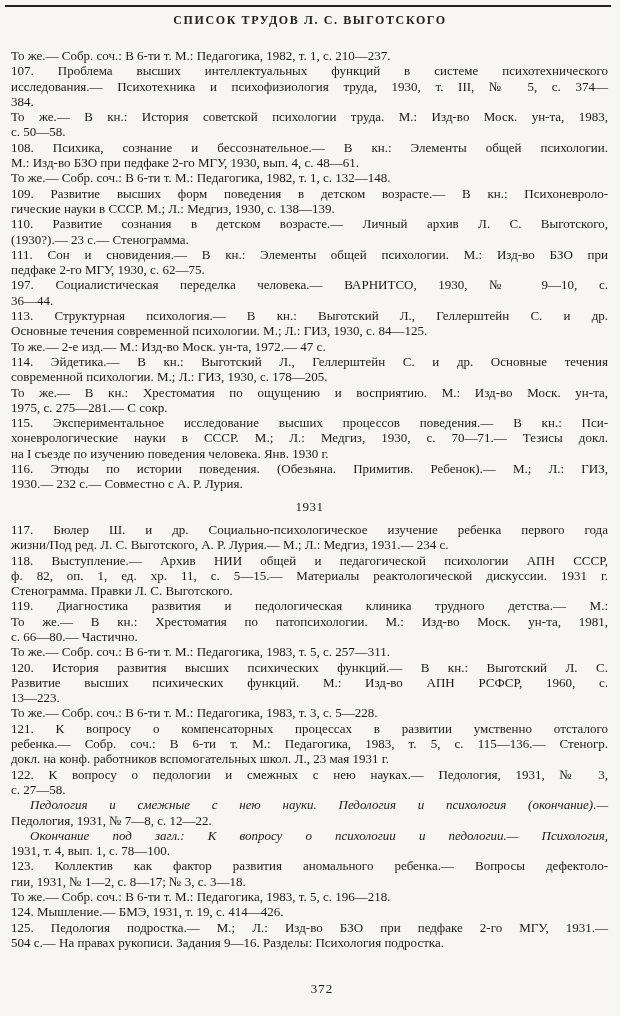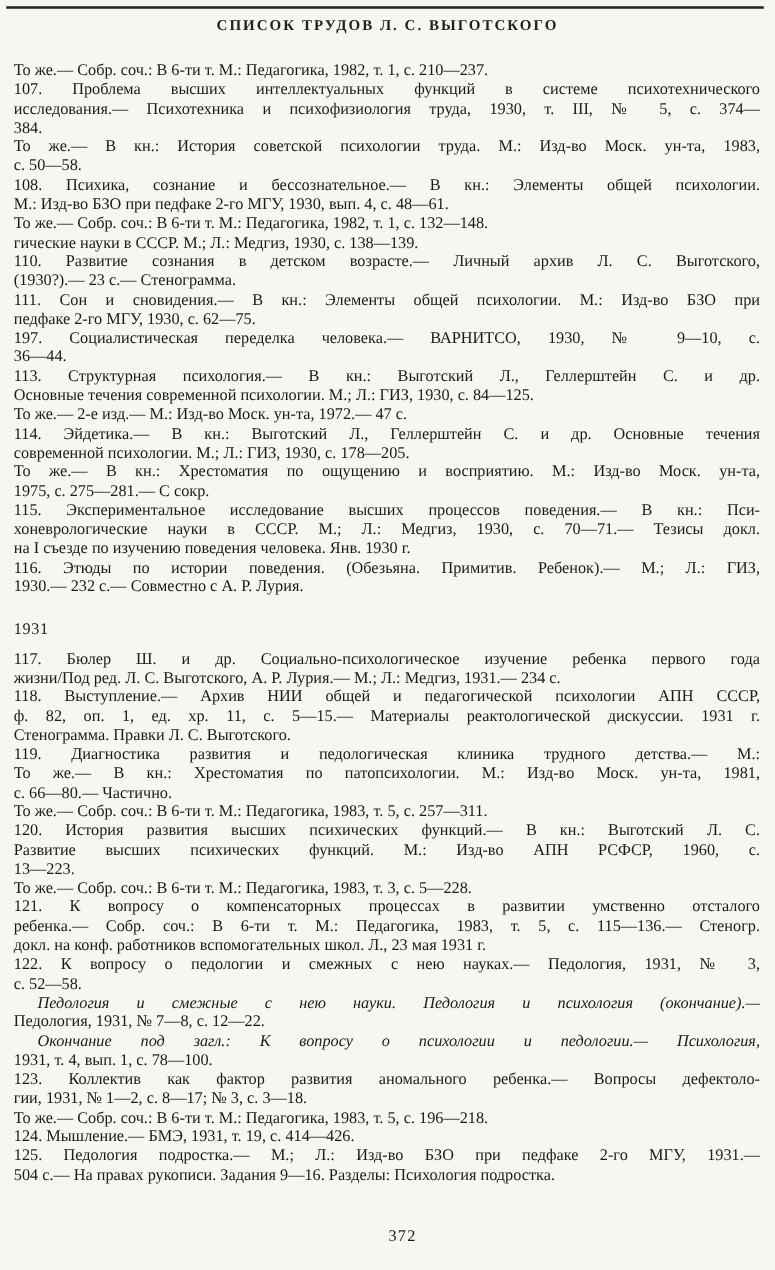--- a/index.html
+++ b/index.html
@@ -50,21 +50,22 @@
   }
   .line.fill {
     text-align: justify;
     text-align-last: justify;
   }
   .line.indent {
     text-indent: 19px;
     font-style: italic;
   }
   .year-heading {
-    margin: 19px 0 8px 0;
+    text-align: center;
+    margin: 7px 0 8px 0;
     letter-spacing: 0.5px;
     font-size: 13px;
   }
   .page-number {
     position: absolute;
     top: 981px;
     left: 0;
     width: 100%;
     text-align: center;
     font-size: 13px;
@@ -81,20 +82,21 @@
   <div class="text-block" id="text-block">
       <div class="line">То же.— Собр. соч.: В 6-ти т. М.: Педагогика, 1982, т. 1, с. 210—237.</div>
       <div class="line fill">107. Проблема высших интеллектуальных функций в системе психотехнического</div>
       <div class="line fill">исследования.— Психотехника и психофизиология труда, 1930, т. III, № 5, с. 374—</div>
       <div class="line">384.</div>
       <div class="line fill">То же.— В кн.: История советской психологии труда. М.: Изд-во Моск. ун-та, 1983,</div>
       <div class="line">с. 50—58.</div>
       <div class="line fill">108. Психика, сознание и бессознательное.— В кн.: Элементы общей психологии.</div>
       <div class="line">М.: Изд-во БЗО при педфаке 2-го МГУ, 1930, вып. 4, с. 48—61.</div>
       <div class="line">То же.— Собр. соч.: В 6-ти т. М.: Педагогика, 1982, т. 1, с. 132—148.</div>
+      <div class="line fill">109. Развитие высших форм поведения в детском возрасте.— В кн.: Психоневроло-</div>
       <div class="line">гические науки в СССР. М.; Л.: Медгиз, 1930, с. 138—139.</div>
       <div class="line fill">110. Развитие сознания в детском возрасте.— Личный архив Л. С. Выготского,</div>
       <div class="line">(1930?).— 23 с.— Стенограмма.</div>
       <div class="line fill">111. Сон и сновидения.— В кн.: Элементы общей психологии. М.: Изд-во БЗО при</div>
       <div class="line">педфаке 2-го МГУ, 1930, с. 62—75.</div>
       <div class="line fill">197. Социалистическая переделка человека.— ВАРНИТСО, 1930, № 9—10, с.</div>
       <div class="line">36—44.</div>
       <div class="line fill">113. Структурная психология.— В кн.: Выготский Л., Геллерштейн С. и др.</div>
       <div class="line">Основные течения современной психологии. М.; Л.: ГИЗ, 1930, с. 84—125.</div>
       <div class="line">То же.— 2-е изд.— М.: Изд-во Моск. ун-та, 1972.— 47 с.</div>
@@ -118,21 +120,21 @@
       <div class="line">с. 66—80.— Частично.</div>
       <div class="line">То же.— Собр. соч.: В 6-ти т. М.: Педагогика, 1983, т. 5, с. 257—311.</div>
       <div class="line fill">120. История развития высших психических функций.— В кн.: Выготский Л. С.</div>
       <div class="line fill">Развитие высших психических функций. М.: Изд-во АПН РСФСР, 1960, с.</div>
       <div class="line">13—223.</div>
       <div class="line">То же.— Собр. соч.: В 6-ти т. М.: Педагогика, 1983, т. 3, с. 5—228.</div>
       <div class="line fill">121. К вопросу о компенсаторных процессах в развитии умственно отсталого</div>
       <div class="line fill">ребенка.— Собр. соч.: В 6-ти т. М.: Педагогика, 1983, т. 5, с. 115—136.— Стеногр.</div>
       <div class="line">докл. на конф. работников вспомогательных школ. Л., 23 мая 1931 г.</div>
       <div class="line fill">122. К вопросу о педологии и смежных с нею науках.— Педология, 1931, № 3,</div>
-      <div class="line">с. 52—58.</div>
+      <div class="line">с. 27—58.</div>
       <div class="line fill indent">Педология и смежные с нею науки. Педология и психология (окончание).—</div>
       <div class="line">Педология, 1931, № 7—8, с. 12—22.</div>
       <div class="line fill indent">Окончание под загл.: К вопросу о психологии и педологии.— Психология,</div>
       <div class="line">1931, т. 4, вып. 1, с. 78—100.</div>
       <div class="line fill">123. Коллектив как фактор развития аномального ребенка.— Вопросы дефектоло-</div>
       <div class="line">гии, 1931, № 1—2, с. 8—17; № 3, с. 3—18.</div>
       <div class="line">То же.— Собр. соч.: В 6-ти т. М.: Педагогика, 1983, т. 5, с. 196—218.</div>
       <div class="line">124. Мышление.— БМЭ, 1931, т. 19, с. 414—426.</div>
       <div class="line fill">125. Педология подростка.— М.; Л.: Изд-во БЗО при педфаке 2-го МГУ, 1931.—</div>
       <div class="line">504 с.— На правах рукописи. Задания 9—16. Разделы: Психология подростка.</div>

